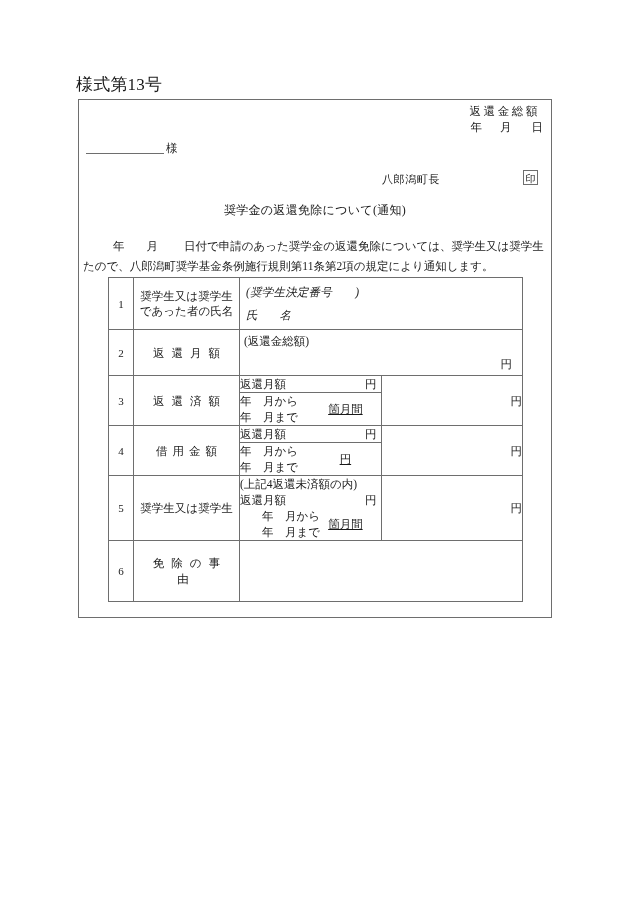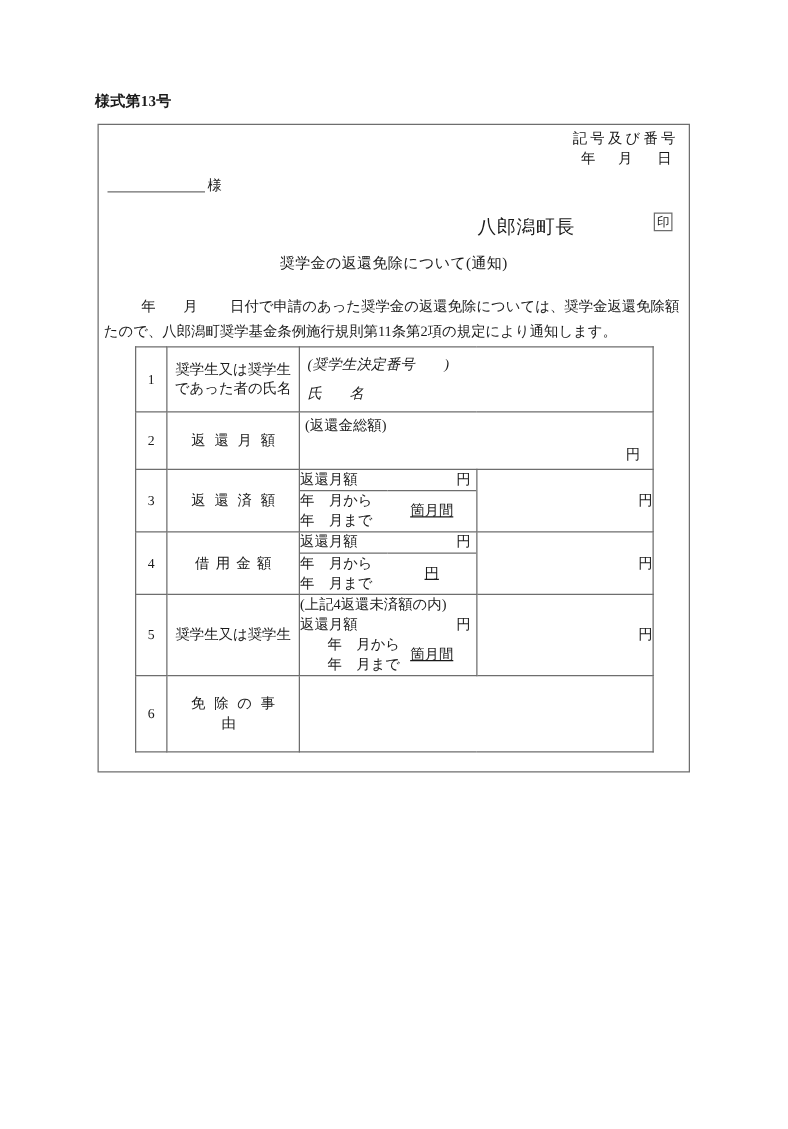--- a/index.html
+++ b/index.html
@@ -18,24 +18,23 @@
   .page {
     position: absolute;
     left: 0; top: 0;
     width: 630px; height: 903px;
   }
   
   .form-no {
     position: absolute;
     left: 76px;
     top: 73px;
-    font-size: 12px;
+    font-size: 17px;
     letter-spacing: 0.2px;
     white-space: nowrap;
-    font-weight: bold;
   }
   
   .frame {
     position: absolute;
     left: 78px;
     top: 99px;
     width: 474px;
     height: 519px;
     border: 1px solid #6e6e6e;
     box-sizing: border-box;
@@ -75,21 +74,21 @@
     vertical-align: -2px;
   }
   .addressee .sama {
     margin-left: 2px;
   }
 
   .issuer {
     position: absolute;
     left: 303px;
     top: 72px;
-    font-size: 15px;
+    font-size: 11px;
     letter-spacing: 0.6px;
     white-space: nowrap;
   }
   .seal {
     position: absolute;
     left: 444px;
     top: 70px;
     width: 15px;
     height: 15px;
     border: 1px solid #6e6e6e;
@@ -217,37 +216,37 @@
 </head>
 <body>
 
 <div class="page">
 
   <div class="form-no">様式第13号</div>
 
   <div class="frame">
 
     <div class="doc-ref">
-      <div class="ref-line">記号及び番号</div>
+      <div class="ref-line">返還金総額</div>
       <div class="date-line">
         <span class="y">年</span><span class="m">月</span><span>日</span>
       </div>
     </div>
 
     <div class="addressee">
       <span class="rule"></span><span class="sama">様</span>
     </div>
 
     <div class="issuer">八郎潟町長</div>
     <div class="seal">印</div>
 
     <div class="doc-title">奨学金の返還免除について(通知)</div>
 
     <div class="body-text">
-      <span class="indent"></span><span>年</span><span class="gap-y"></span><span>月</span><span class="gap-m"></span><span>日付で申請のあった奨学金の返還免除については、奨学金返還免除額</span><br>
+      <span class="indent"></span><span>年</span><span class="gap-y"></span><span>月</span><span class="gap-m"></span><span>日付で申請のあった奨学金の返還免除については、奨学生又は奨学生</span><br>
       <span>たので、八郎潟町奨学基金条例施行規則第11条第2項の規定により通知します。</span>
     </div>
 
     <table class="tbl">
 
       <tbody>
           <tr>
         <td class="col-no cell-no">1</td>
         <td class="col-label">
           <span class="lbl two">奨学生又は奨学生</span>

